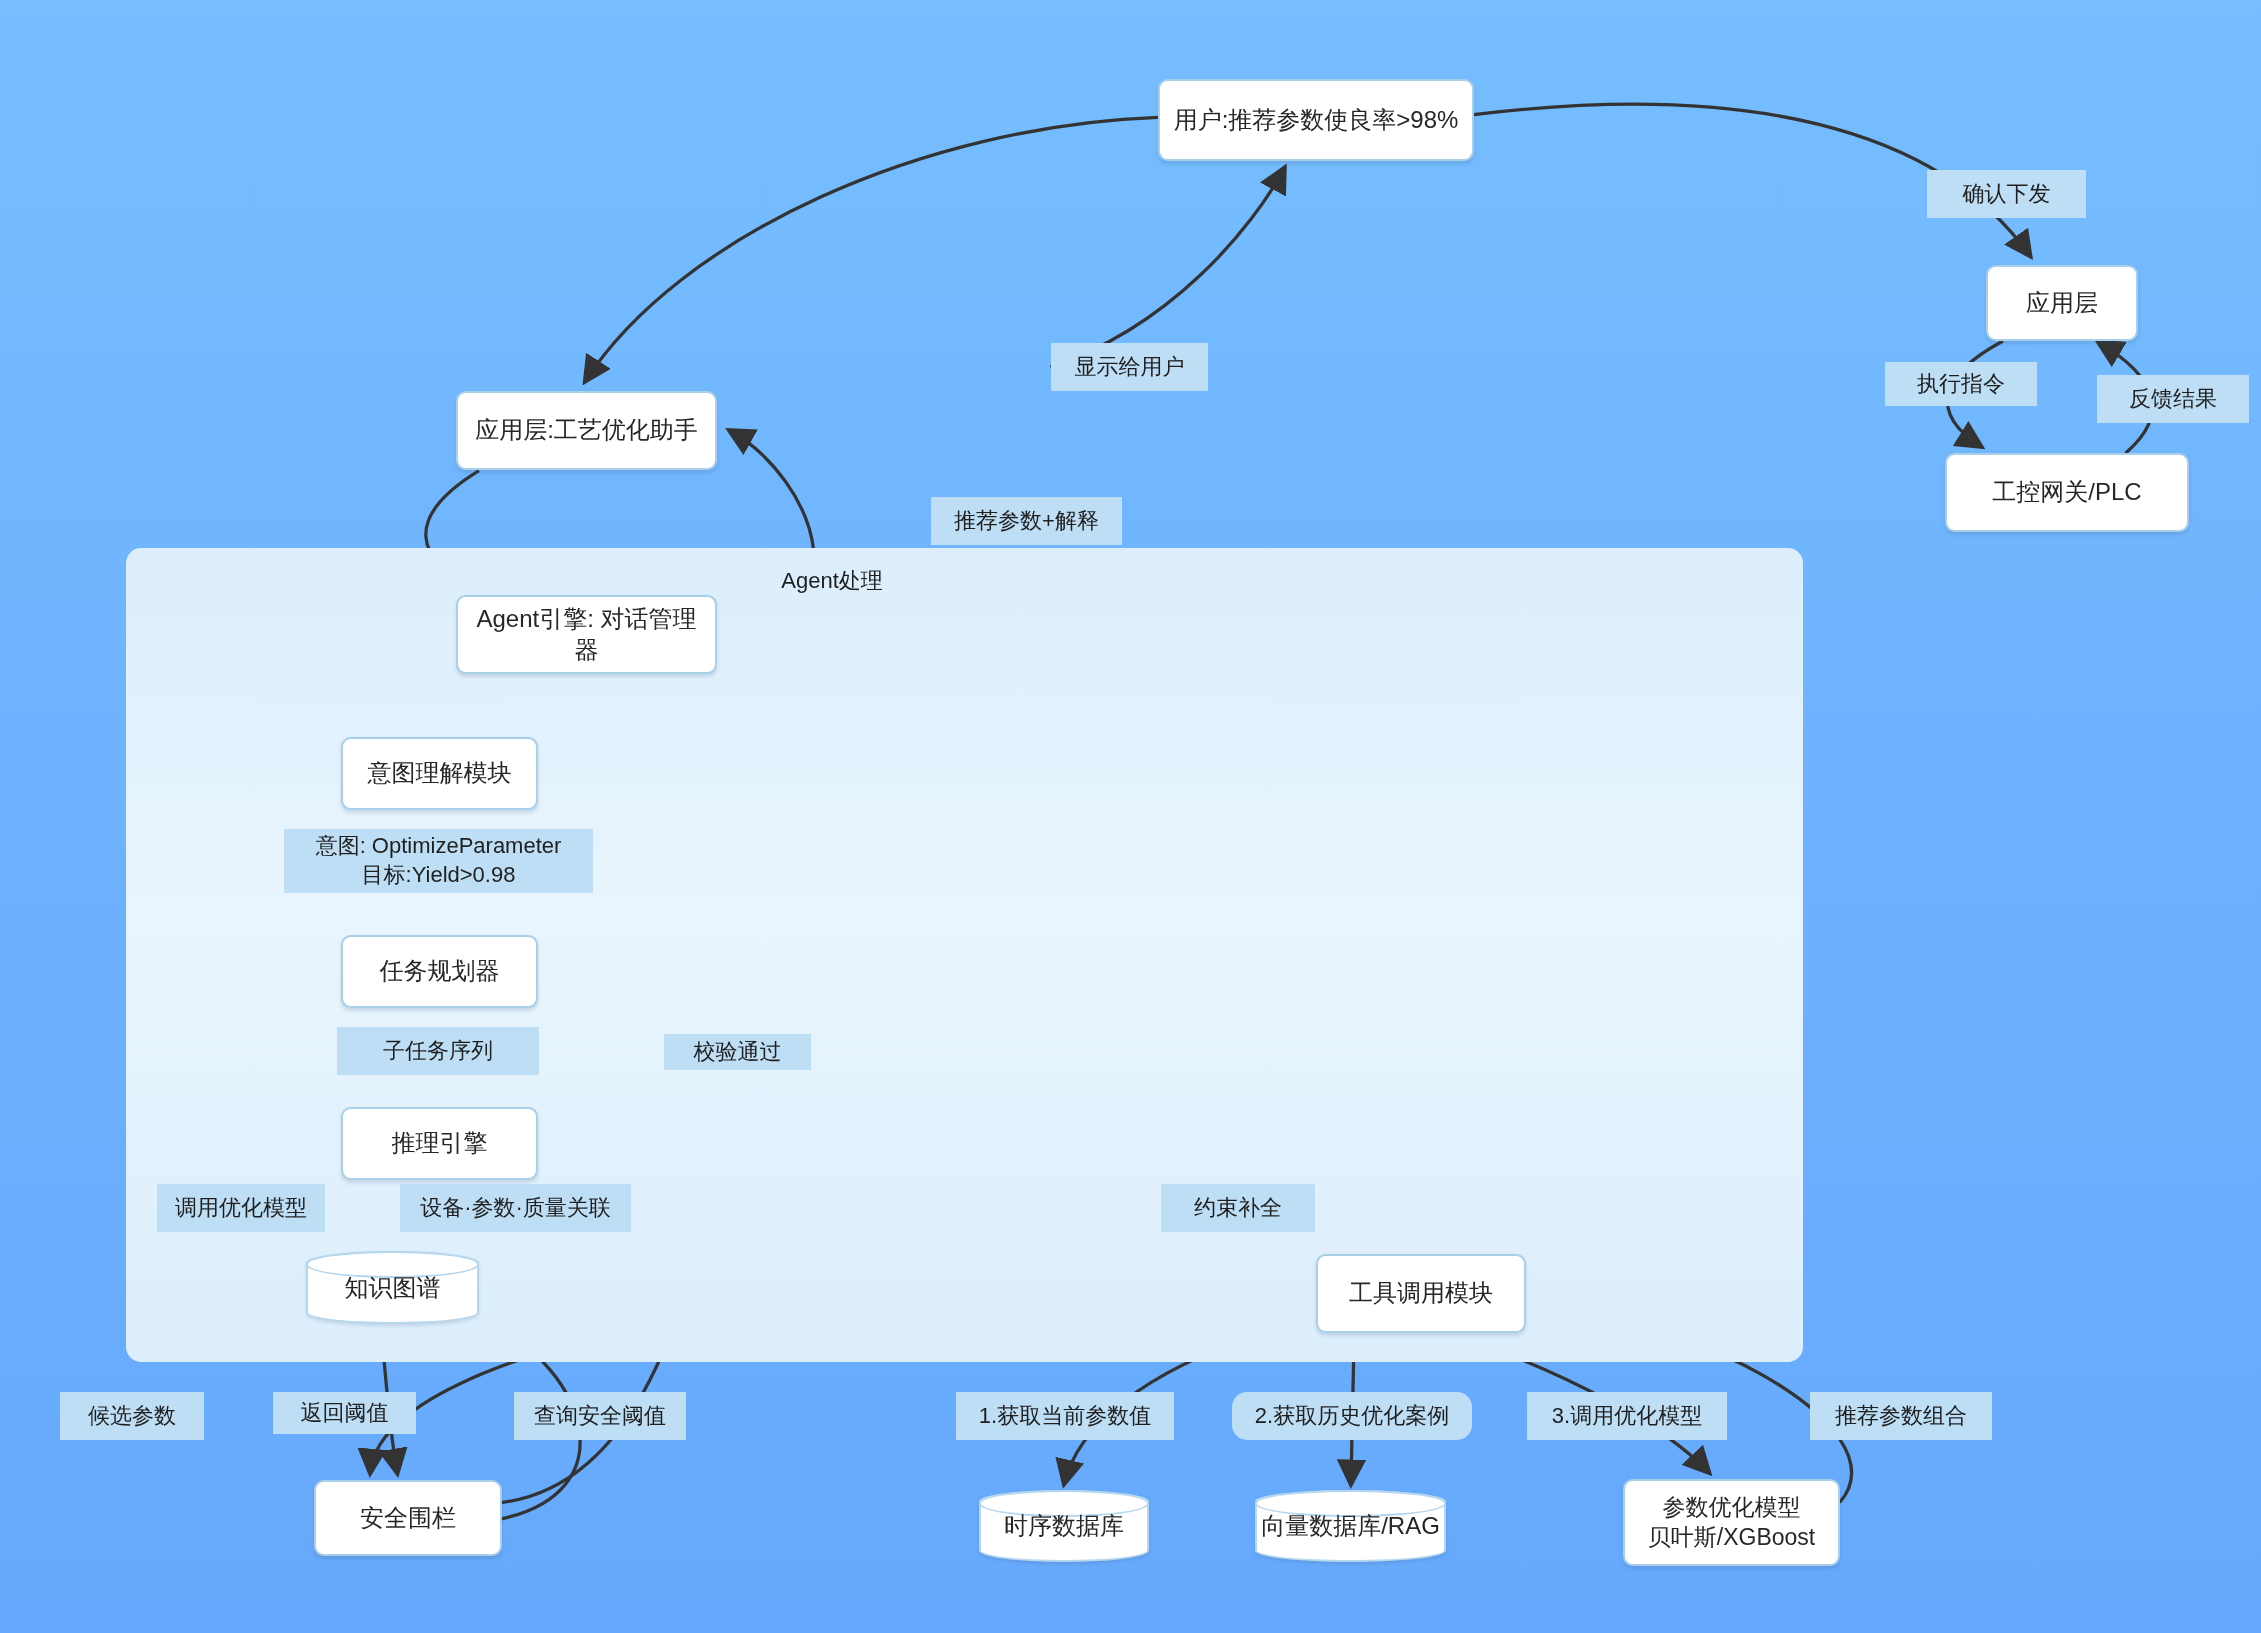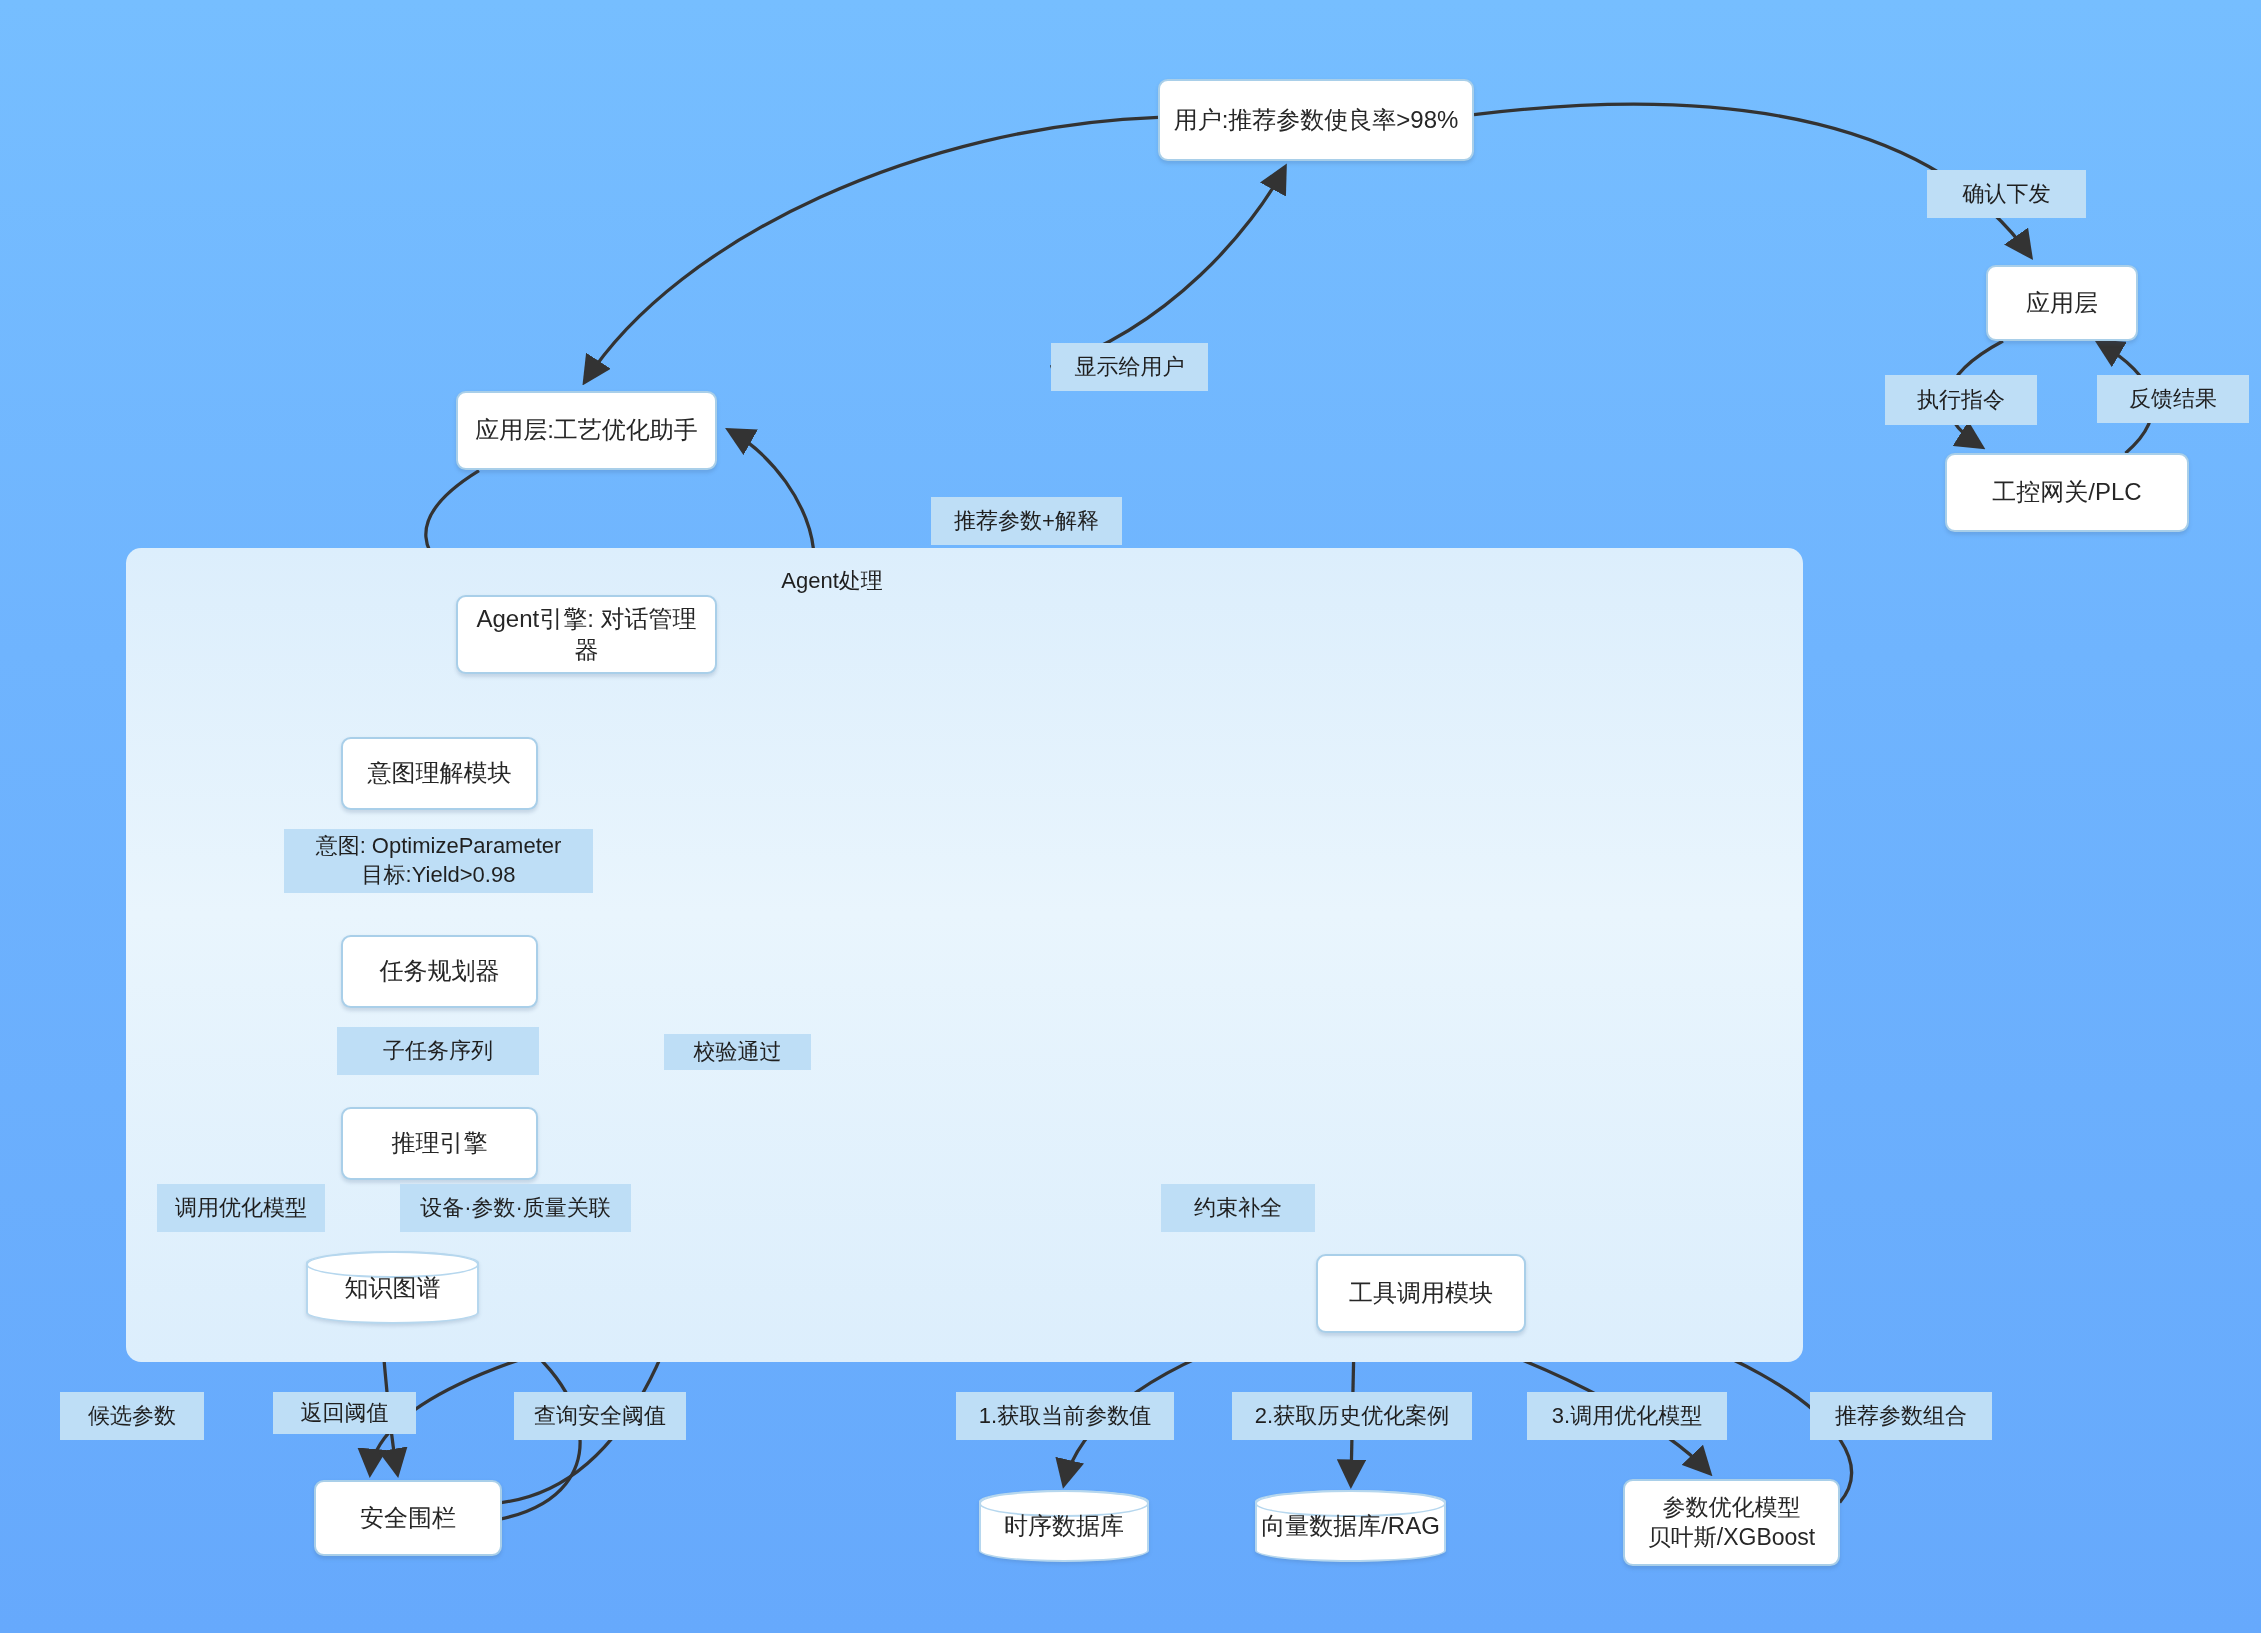--- a/index.html
+++ b/index.html
@@ -153,21 +153,21 @@
 
   <div class="cyl" style="left:1255px;top:1490px;width:191px;height:72px;">
     <span>向量数据库/RAG</span>
   </div>
 
   <div class="node" style="left:1623px;top:1479px;width:217px;height:87px;font-size:23px;">参数优化模型
 贝叶斯/XGBoost</div>
 
   <div class="elabel" style="left:1927px;top:170px;width:159px;height:48px;">确认下发</div>
 
-  <div class="elabel" style="left:1885px;top:375px;width:152px;height:50px;">执行指令</div>
+  <div class="elabel" style="left:1885px;top:362px;width:152px;height:44px;">执行指令</div>
 
   <div class="elabel" style="left:2097px;top:375px;width:152px;height:48px;">反馈结果</div>
 
   <div class="elabel" style="left:1051px;top:343px;width:157px;height:48px;">显示给用户</div>
 
   <div class="elabel" style="left:931px;top:497px;width:191px;height:48px;">推荐参数+解释</div>
 
   <div class="elabel" style="left:764px;top:562px;width:136px;height:39px;background:transparent;text-align:center;">Agent处理</div>
 
   <div class="elabel" style="left:284px;top:829px;width:309px;height:64px;">意图: OptimizeParameter
@@ -184,20 +184,20 @@
   <div class="elabel" style="left:1161px;top:1184px;width:154px;height:48px;">约束补全</div>
 
   <div class="elabel" style="left:60px;top:1392px;width:144px;height:48px;">候选参数</div>
 
   <div class="elabel" style="left:273px;top:1392px;width:143px;height:42px;">返回阈值</div>
 
   <div class="elabel" style="left:514px;top:1392px;width:172px;height:48px;">查询安全阈值</div>
 
   <div class="elabel" style="left:956px;top:1392px;width:218px;height:48px;">1.获取当前参数值</div>
 
-  <div class="elabel" style="left:1232px;top:1392px;width:240px;height:48px;">2.获取历史优化案例</div>
+  <div class="elabel" style="left:1232px;top:1392px;width:240px;height:48px;border-radius:15px;">2.获取历史优化案例</div>
 
   <div class="elabel" style="left:1527px;top:1392px;width:200px;height:48px;">3.调用优化模型</div>
 
   <div class="elabel" style="left:1810px;top:1392px;width:182px;height:48px;">推荐参数组合</div>
 
 </div>
 
 
 </body></html>

